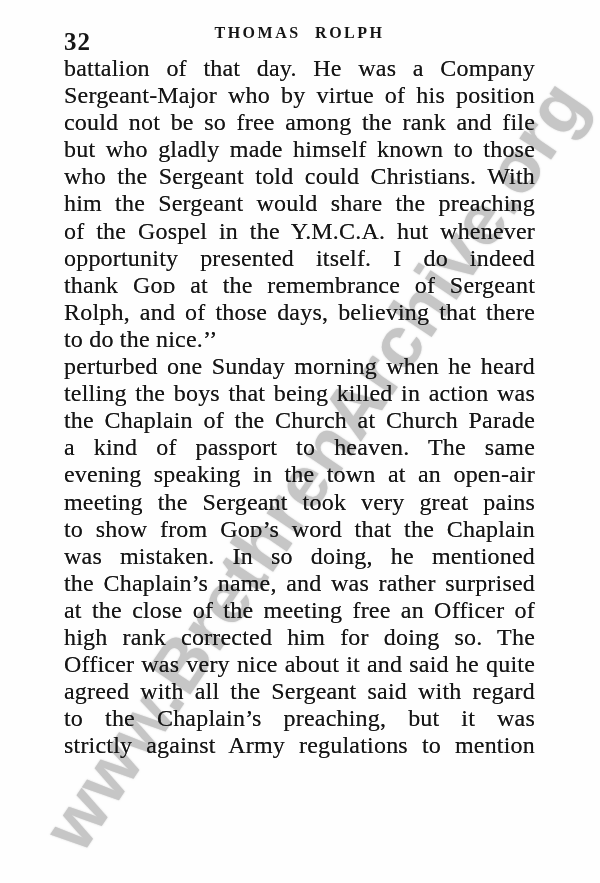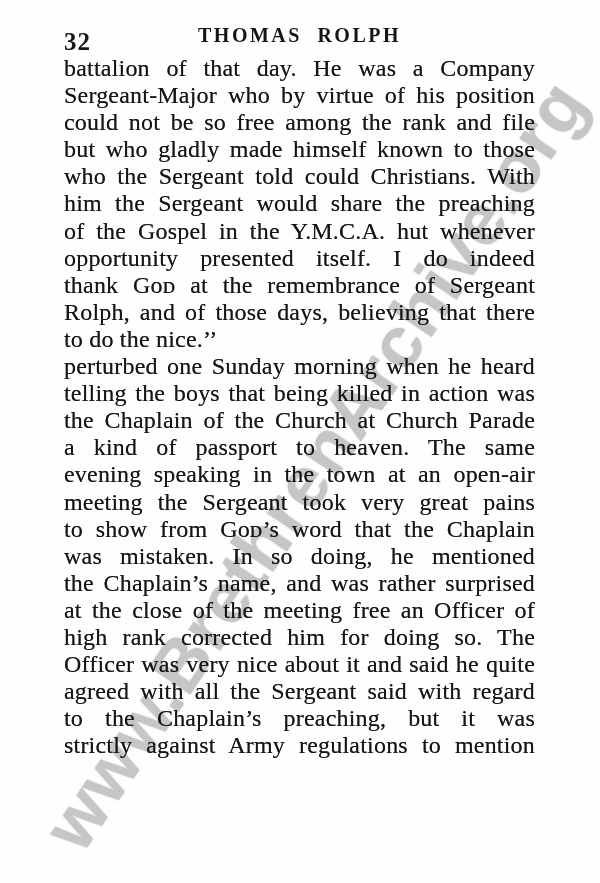--- a/index.html
+++ b/index.html
@@ -45,21 +45,21 @@
     left: 0;
     top: 4px;
     font-size: 25px;
     font-weight: bold;
     letter-spacing: 1px;
     text-align: center;
   }
   .running-title {
     margin: 0;
     text-align: center;
-    font-size: 20px;
+    font-size: 16px;
     font-weight: bold;
     letter-spacing: 2.5px;
     word-spacing: 8px;
   }
   .page-text {
     position: absolute;
     top: 55px;
     left: 64px;
     width: 471px;
     z-index: 1;

